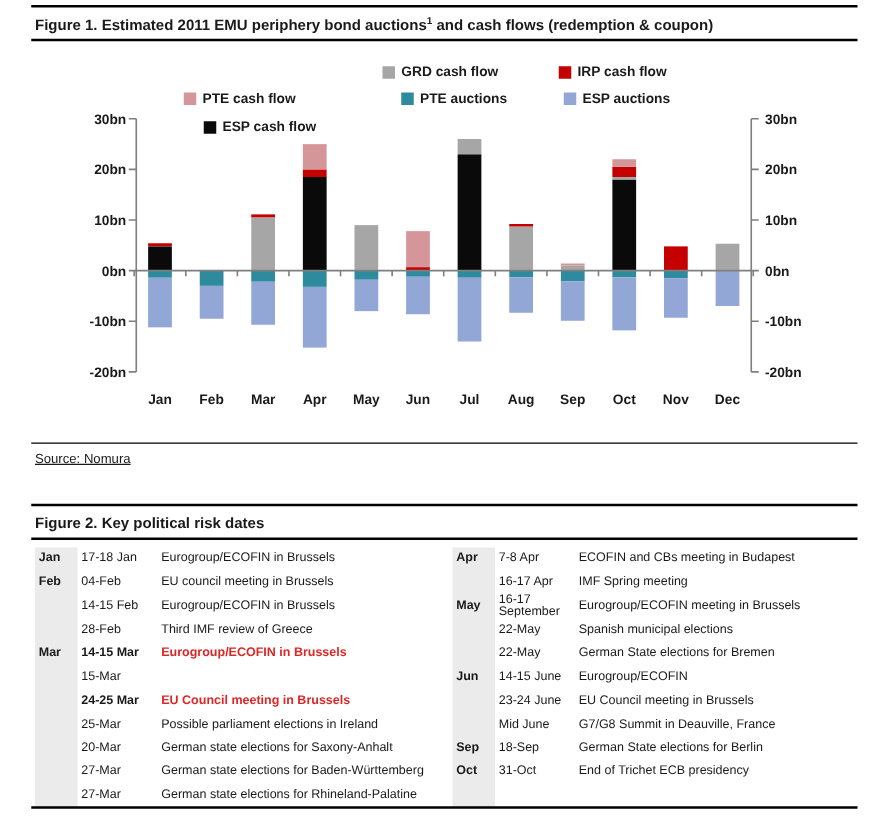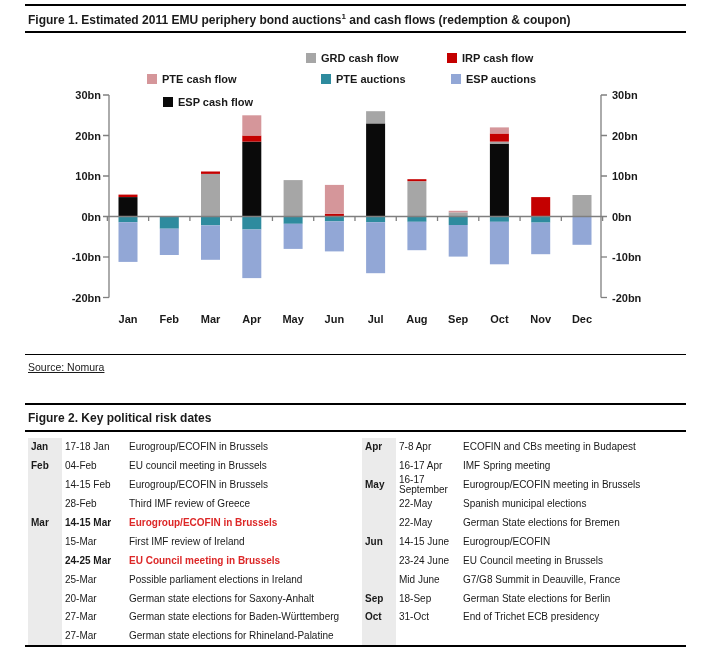--- a/index.html
+++ b/index.html
@@ -194,21 +194,20 @@
           <span class="te">Third IMF review of Greece</span>
         </div>
         <div class="trow">
           <span class="tm">Mar</span>
           <span class="td hl-date">14-15 Mar</span>
           <span class="te hl">Eurogroup/ECOFIN in Brussels</span>
         </div>
         <div class="trow">
           <span class="tm"></span>
           <span class="td">15-Mar</span>
-          <span class="te">First IMF review of Ireland</span>
         </div>
         <div class="trow">
           <span class="tm"></span>
           <span class="td hl-date">24-25 Mar</span>
           <span class="te hl">EU Council meeting in Brussels</span>
         </div>
         <div class="trow">
           <span class="tm"></span>
           <span class="td">25-Mar</span>
           <span class="te">Possible parliament elections in Ireland</span>

